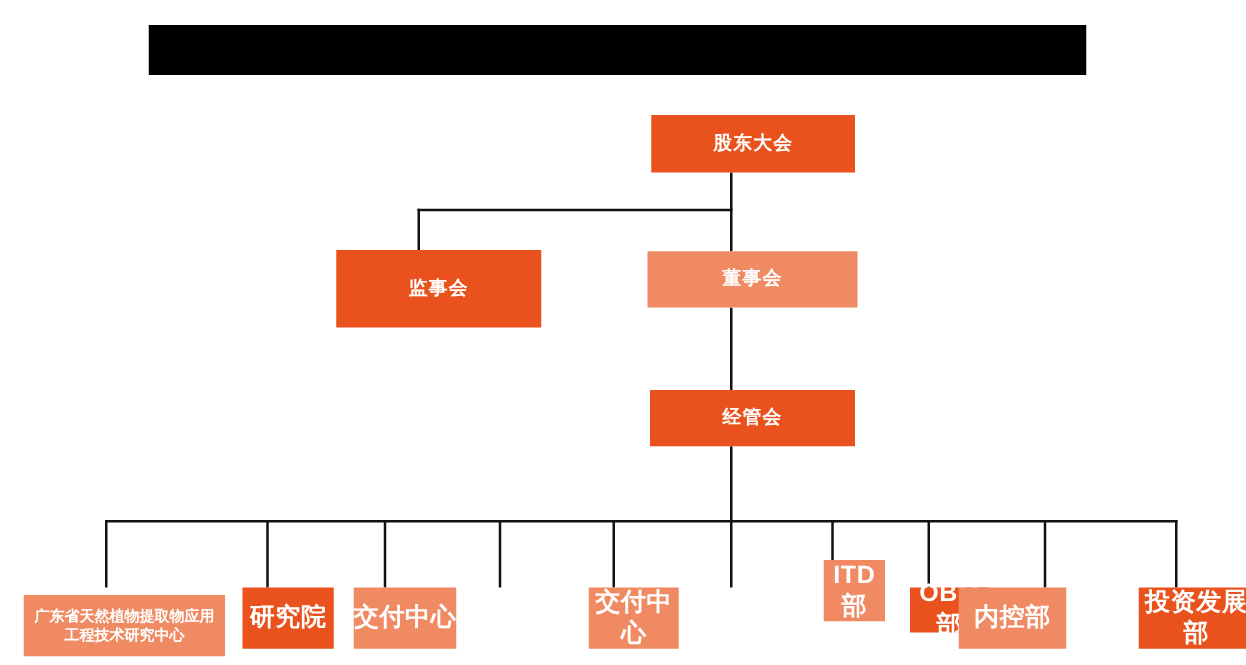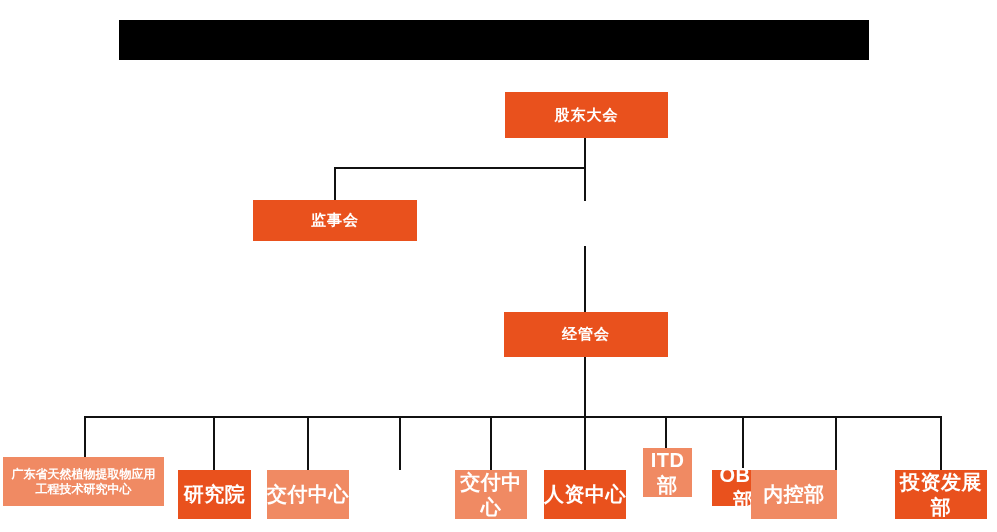--- a/index.html
+++ b/index.html
@@ -36,20 +36,21 @@
     display: flex;
     align-items: center;
     justify-content: center;
     text-align: center;
     color: #ffffff;
     font-weight: bold;
     box-sizing: border-box;
     letter-spacing: 1px;
     line-height: 1.25;
     cursor: default;
+    margin-left: 16px;
   }
   .node.primary   { background: #E9511D; }
   .node.secondary { background: #F08A63; }
   .node.lv-main   { font-size: 15px; }
   .node.lv-bottom { font-size: 20px; letter-spacing: 0.5px; }
   .node.xs        { font-size: 12px; letter-spacing: 0; padding: 2px 6px; }
 </style>
 </head>
 <body>
 
@@ -74,27 +75,27 @@
     <line x1="400" y1="416" x2="400" y2="470" stroke="#111111" stroke-width="2"></line>
     <line x1="491" y1="416" x2="491" y2="470" stroke="#111111" stroke-width="2"></line>
     <line x1="666" y1="416" x2="666" y2="470" stroke="#111111" stroke-width="2"></line>
     <line x1="743" y1="416" x2="743" y2="470" stroke="#111111" stroke-width="2"></line>
     <line x1="836" y1="416" x2="836" y2="470" stroke="#111111" stroke-width="2"></line>
     <line x1="941" y1="416" x2="941" y2="470" stroke="#111111" stroke-width="2"></line>
   </svg>
 
   <div class="node primary lv-main" style="left:505px;top:92px;width:163px;height:46px">股东大会</div>
 
-  <div class="node primary lv-main" style="left:253px;top:200px;width:164px;height:41px">监事会</div>
+  <div class="node primary lv-main" style="left:253px;top:200px;width:164px;height:62px">监事会</div>
+  <div class="node secondary lv-main" style="left:502px;top:201px;width:168px;height:45px">董事会</div>
 
   <div class="node primary lv-main" style="left:504px;top:312px;width:164px;height:45px">经管会</div>
 
-  <div class="node secondary lv-bottom xs" style="left:3px;top:457px;width:161px;height:49px">广东省天然植物提取物应用工程技术研究中心</div>
+  <div class="node secondary lv-bottom xs" style="left:3px;top:476px;width:161px;height:49px">广东省天然植物提取物应用工程技术研究中心</div>
   <div class="node primary lv-bottom" style="left:178px;top:470px;width:73px;height:49px">研究院</div>
   <div class="node secondary lv-bottom" style="left:267px;top:470px;width:82px;height:49px">交付中心</div>
   <div class="node secondary lv-bottom" style="left:455px;top:470px;width:72px;height:49px">交付中心</div>
-  <div class="node primary lv-bottom" style="left:544px;top:470px;width:82px;height:49px">人资中心</div>
   <div class="node secondary lv-bottom" style="left:643px;top:448px;width:49px;height:49px">ITD部</div>
   <div class="node primary lv-bottom" style="left:712px;top:470px;width:63px;height:36px">OBM部</div>
   <div class="node secondary lv-bottom" style="left:751px;top:470px;width:86px;height:49px">内控部</div>
   <div class="node primary lv-bottom" style="left:895px;top:470px;width:92px;height:49px">投资发展部</div>
 
 </div>
 
 </body></html>

